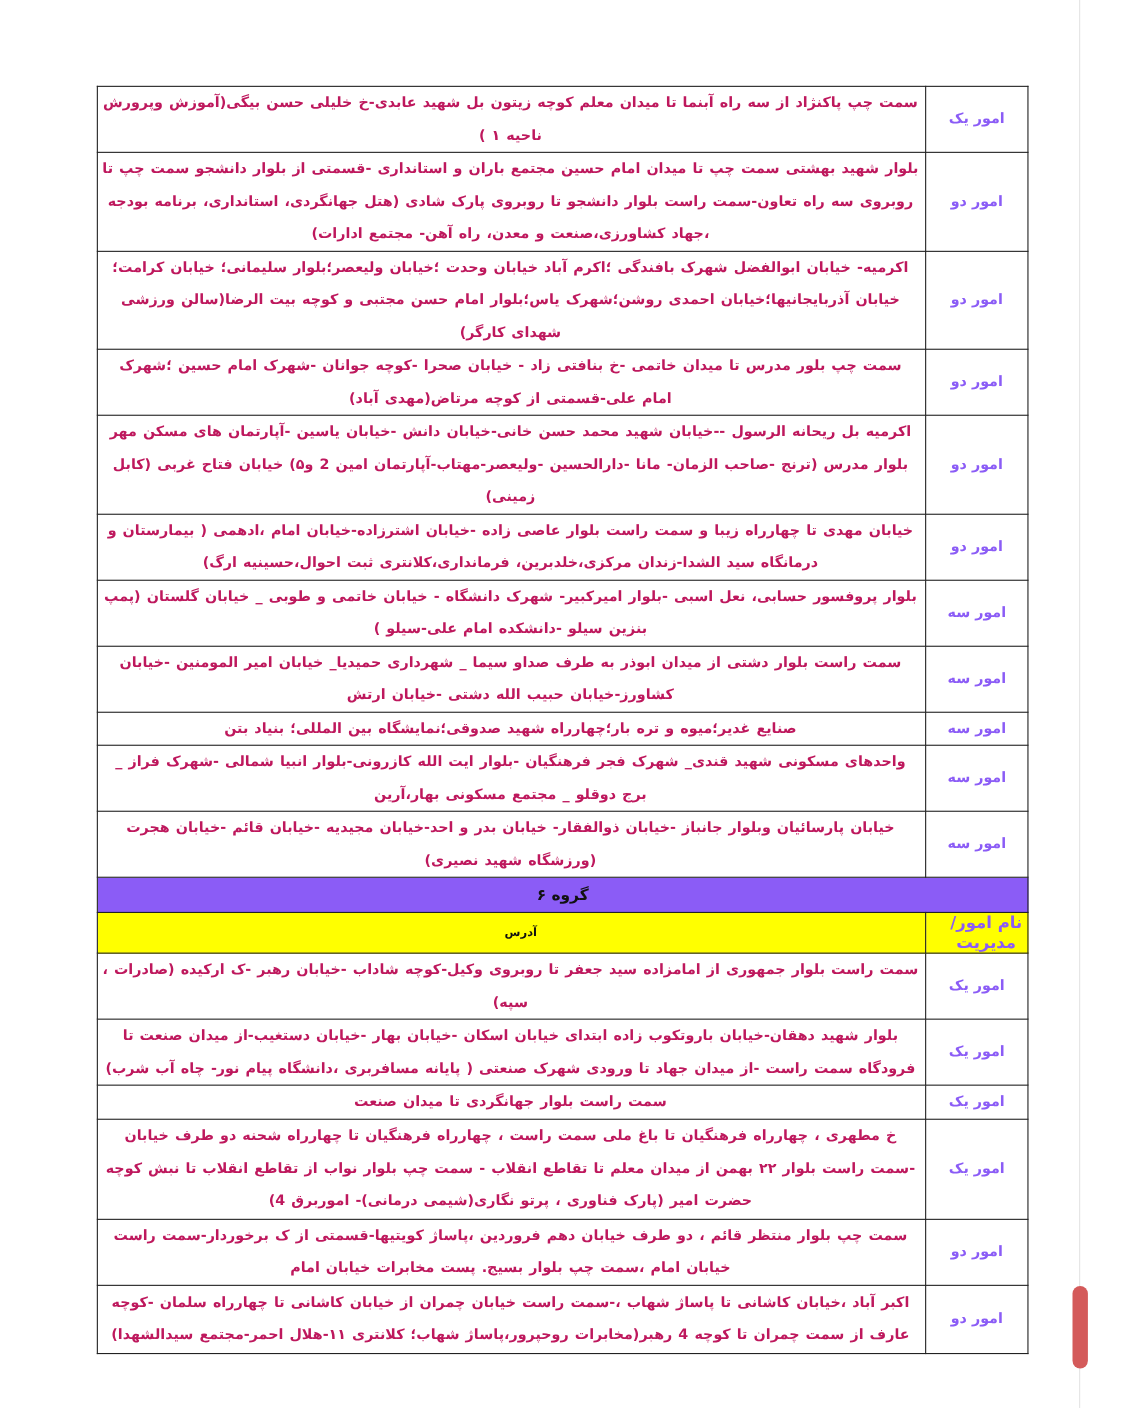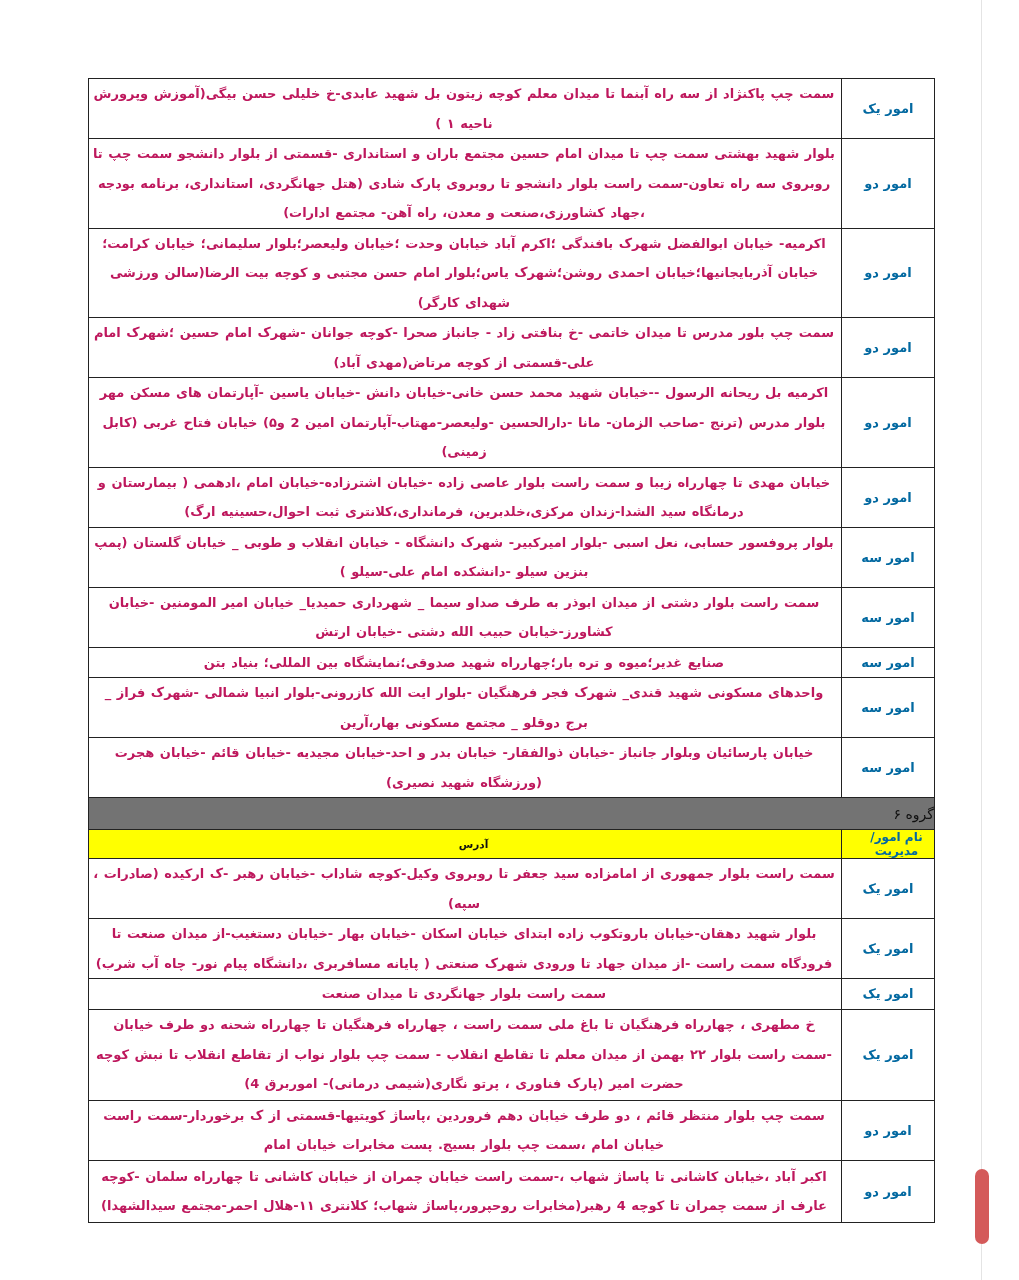--- a/index.html
+++ b/index.html
@@ -38,49 +38,50 @@
     table.addr td {
       border: 1.6px solid #222;
       vertical-align: middle;
       padding: 0;
     }
     td.unit {
       width: 92px;
       text-align: center;
       font-size: 13px;
       font-weight: bold;
-      color: #0369a1;
+      color: #8b5cf6;
     }
     td.address {
       text-align: center;
       font-size: 13px;
       font-weight: bold;
       line-height: 29.5px;
       padding: 0 6px 0 4px !important;
       color: #be185d;
       word-spacing: 1px;
     }
     tr.group-title td {
-      background: #737373;
+      background: #8b5cf6;
+      text-align: center;
       font-size: 14px;
-      font-weight: normal;
+      font-weight: bold;
       height: 31px;
       border-left: 1.6px solid #222;
       border-right: 1.6px solid #222;
     }
     tr.group-header td {
       background: #ffff00;
       height: 28px;
       font-size: 10.5px;
       font-weight: bold;
       text-align: center;
       padding-left: 17px;
     }
     tr.group-header td.unit {
-      font-size: 12px;
+      font-size: 15px;
     }
     .scroll-track {
       position: absolute;
       left: 981px;
       top: 0;
       width: 1px;
       height: 1280px;
       background: #e4e4e4;
     }
     .scroll-thumb {
@@ -108,33 +109,33 @@
         <tr style="height:89px">
           <td class="unit">امور دو</td>
           <td class="address">بلوار شهید بهشتی سمت چپ تا میدان امام حسین مجتمع باران و استانداری -قسمتی از بلوار دانشجو سمت چپ تا روبروی سه راه تعاون-سمت راست بلوار دانشجو تا روبروی پارک شادی (هتل جهانگردی، استانداری، برنامه بودجه ،جهاد کشاورزی،صنعت و معدن، راه آهن- مجتمع ادارات)</td>
         </tr>
         <tr style="height:88px">
           <td class="unit">امور دو</td>
           <td class="address">اکرمیه- خیابان ابوالفضل شهرک بافندگی ؛اکرم آباد خیابان وحدت ؛خیابان ولیعصر؛بلوار سلیمانی؛ خیابان کرامت؛خیابان آذربایجانیها؛خیابان احمدی روشن؛شهرک یاس؛بلوار امام حسن مجتبی و کوچه بیت الرضا(سالن ورزشی شهدای کارگر)</td>
         </tr>
         <tr style="height:59px">
           <td class="unit">امور دو</td>
-          <td class="address">سمت چپ بلور مدرس تا میدان خاتمی -خ بنافتی زاد - جانباز صحرا -کوچه جوانان -شهرک امام حسین ؛شهرک امام علی-قسمتی از کوچه مرتاض(مهدی آباد)</td>
+          <td class="address">سمت چپ بلور مدرس تا میدان خاتمی -خ بنافتی زاد - خیابان صحرا -کوچه جوانان -شهرک امام حسین ؛شهرک امام علی-قسمتی از کوچه مرتاض(مهدی آباد)</td>
         </tr>
         <tr style="height:89px">
           <td class="unit">امور دو</td>
           <td class="address">اکرمیه بل ریحانه الرسول --خیابان شهید محمد حسن خانی-خیابان دانش -خیابان یاسین -آپارتمان های مسکن مهر بلوار مدرس (ترنج -صاحب الزمان- مانا -دارالحسین -ولیعصر-مهتاب-آپارتمان امین 2 و۵) خیابان فتاح غربی (کابل زمینی)</td>
         </tr>
         <tr style="height:60px">
           <td class="unit">امور دو</td>
           <td class="address">خیابان مهدی تا چهارراه زیبا و سمت راست بلوار عاصی زاده -خیابان اشترزاده-خیابان امام ،ادهمی ( بیمارستان و درمانگاه سید الشدا-زندان مرکزی،خلدبرین، فرمانداری،کلانتری ثبت احوال،حسینیه ارگ)</td>
         </tr>
         <tr style="height:59px">
           <td class="unit">امور سه</td>
-          <td class="address">بلوار پروفسور حسابی، نعل اسبی -بلوار امیرکبیر- شهرک دانشگاه - خیابان انقلاب و طوبی _ خیابان گلستان (پمپ بنزین سیلو -دانشکده امام علی-سیلو )</td>
+          <td class="address">بلوار پروفسور حسابی، نعل اسبی -بلوار امیرکبیر- شهرک دانشگاه - خیابان خاتمی و طوبی _ خیابان گلستان (پمپ بنزین سیلو -دانشکده امام علی-سیلو )</td>
         </tr>
         <tr style="height:60px">
           <td class="unit">امور سه</td>
           <td class="address">سمت راست بلوار دشتی از میدان ابوذر به طرف صداو سیما _ شهرداری حمیدیا_ خیابان امیر المومنین -خیابان کشاورز-خیابان حبیب الله دشتی -خیابان ارتش</td>
         </tr>
         <tr style="height:29px">
           <td class="unit">امور سه</td>
           <td class="address">صنایع غدیر؛میوه و تره بار؛چهارراه شهید صدوقی؛نمایشگاه بین المللی؛ بنیاد بتن</td>
         </tr>
         <tr style="height:60px">

